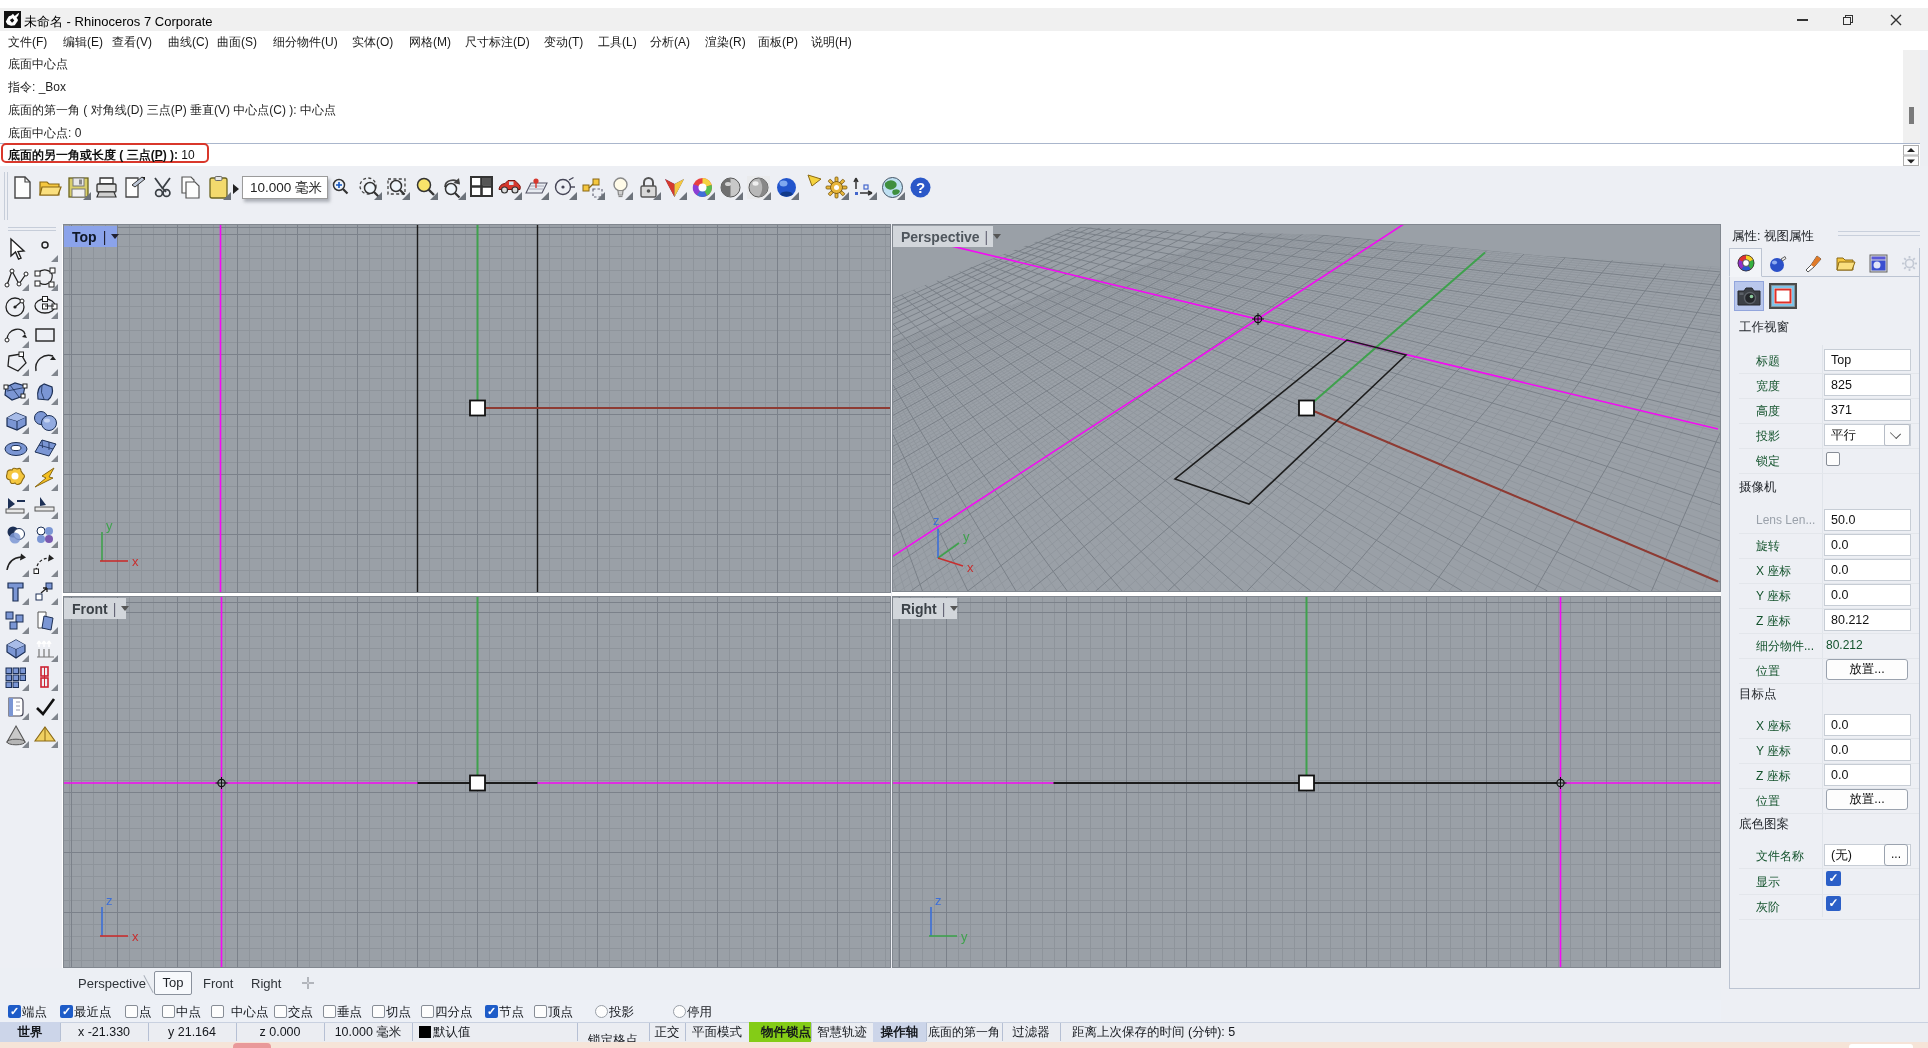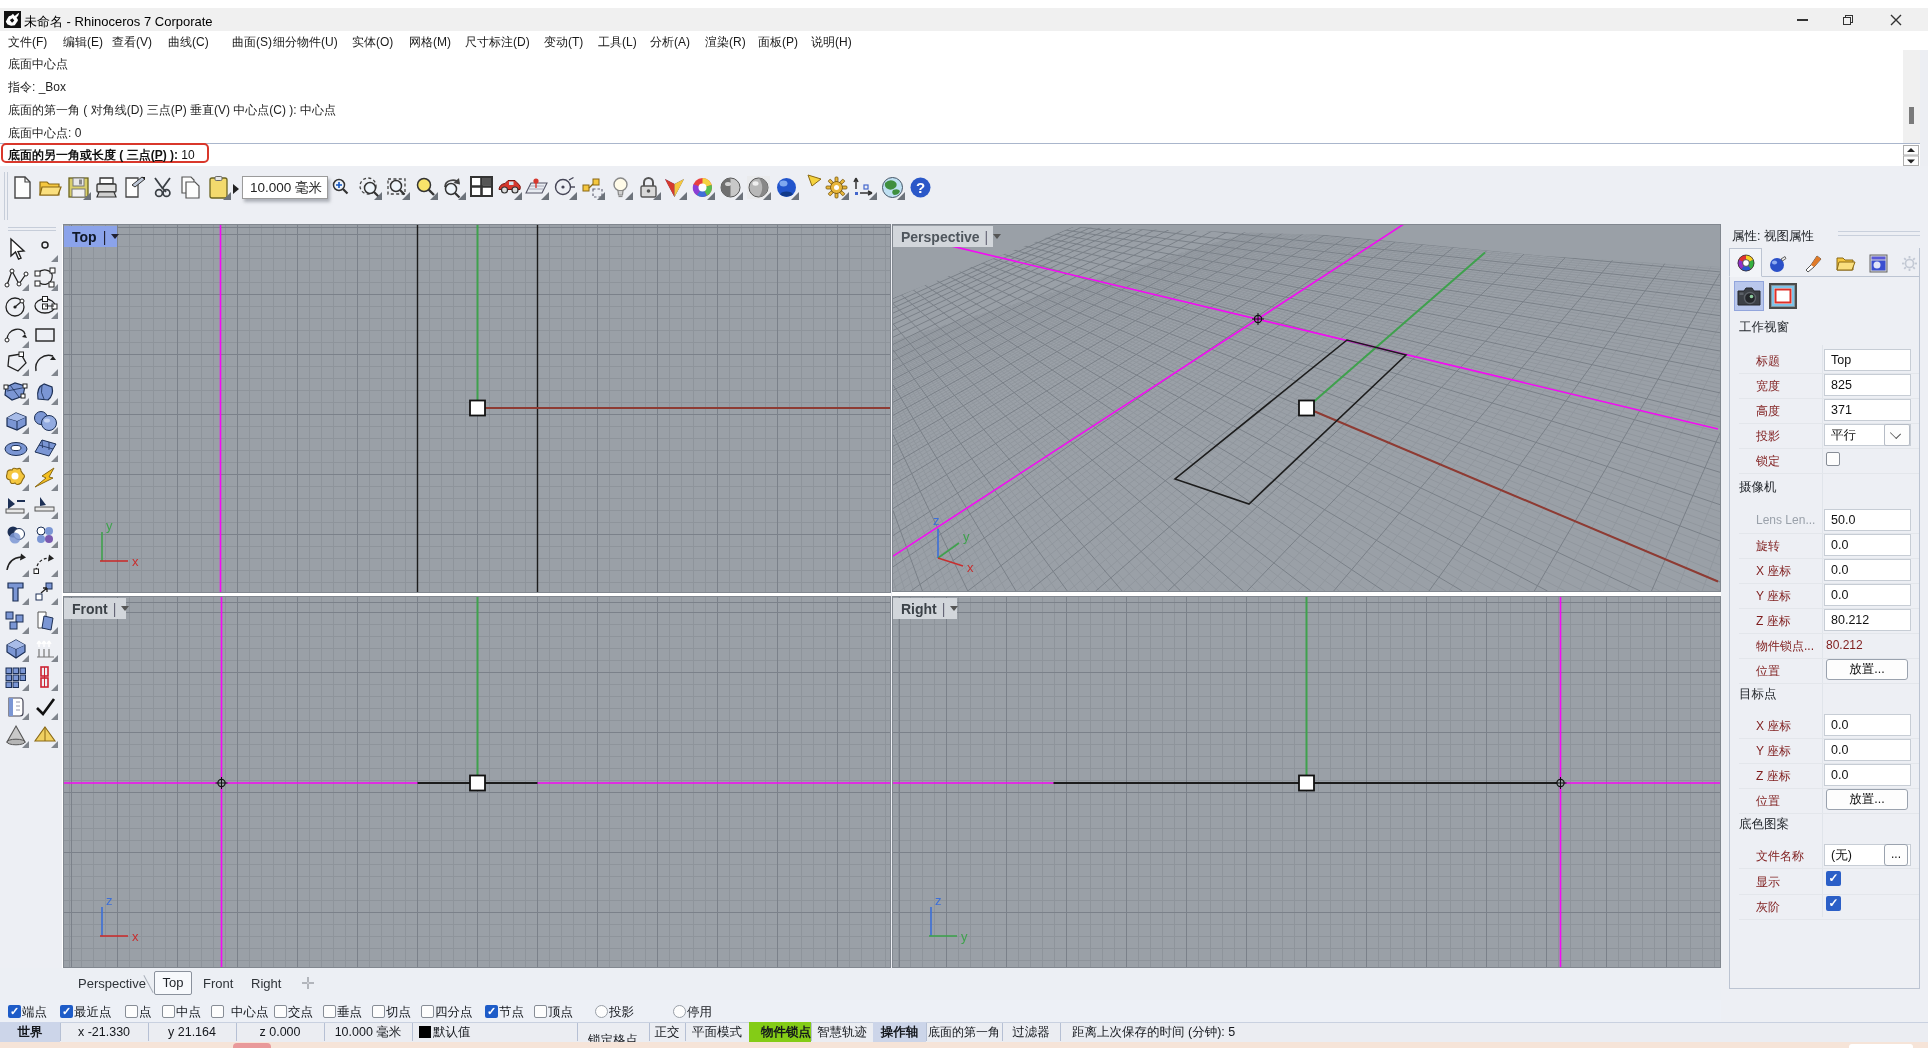--- a/index.html
+++ b/index.html
@@ -8,21 +8,21 @@
 .vplabel{position:absolute;height:21px;font-size:14px;font-weight:bold;display:flex;align-items:center}
 .vplabel .tri{width:0;height:0;border-left:4px solid transparent;border-right:4px solid transparent;margin-left:5px}
 .osl{position:absolute;top:1004px;font-size:12.5px;color:#15181d;white-space:nowrap}
 .cb{position:absolute;top:1005px;width:13px;height:13px;border-radius:2px}
 .cb.on{background:#1e5cc8;color:#fff;font-size:11px;line-height:13px;text-align:center;font-weight:bold}
 .cb.off{background:#fdfdfd;border:1px solid #878d96}
 .radio{position:absolute;top:1005px;width:13px;height:13px;border-radius:50%;background:#fdfdfd;border:1px solid #9aa0a8}
 .sbcell{position:absolute;top:1022px;height:28px;line-height:20px;font-size:12.5px;color:#14171c;text-align:center}
 .sbsep{position:absolute;top:1023px;height:18px;width:1px;background:#b6c0d4}
 .prow{position:absolute;left:1721px;width:199px;height:25px}
-.plabel{position:absolute;left:35px;top:5px;font-size:12px;color:#7f1d1d;white-space:nowrap}
+.plabel{position:absolute;left:35px;top:5px;font-size:12px;color:#14532d;white-space:nowrap}
 .pfield{position:absolute;left:103px;top:1px;width:87px;height:22px;background:#fff;border:1px solid #c7cdd5;font-size:12.5px;color:#111;line-height:20px;padding-left:6px}
 .psec{position:absolute;left:1739px;font-size:12.5px;color:#23272c;white-space:nowrap}
 .rowline{position:absolute;left:1739px;width:180px;height:1px;background:#e3e6eb}
 .menu{position:absolute;top:34px;font-size:12px;color:#1a1a1a;white-space:nowrap}
 .cmdline{position:absolute;left:8px;font-size:12px;color:#1f1f1f;white-space:nowrap}
 .ticon{position:absolute;top:175px;width:25px;height:25px}
 .licon{position:absolute;width:27px;height:27px}
 </style></head>
 <body>
 <div class="abs" style="left:0;top:0;width:1928px;height:8px;background:#fff"></div>
@@ -37,21 +37,21 @@
 <div class="abs" style="left:1845px;top:15px;width:8px;height:8px;border:1.3px solid #333;background:#f0f0f0"></div>
 <div class="abs" style="left:1843px;top:17px;width:8px;height:8px;border:1.3px solid #333;background:#f0f0f0"></div>
 <svg class="abs" style="left:1890px;top:14px" width="12" height="12" viewBox="0 0 12 12">
 <path d="M1 1 L11 11 M11 1 L1 11" stroke="#333" stroke-width="1.4"></path>
   </svg>
 <div class="abs" style="left:0;top:31px;width:1928px;height:19px;background:#fff"></div>
 <div class="menu" style="left:8px">文件(F)</div>
 <div class="menu" style="left:63px">编辑(E)</div>
 <div class="menu" style="left:112px">查看(V)</div>
 <div class="menu" style="left:168px">曲线(C)</div>
-<div class="menu" style="left:232px">曲面(S)</div>
+<div class="menu" style="left:217px">曲面(S)</div>
 <div class="menu" style="left:273px">细分物件(U)</div>
 <div class="menu" style="left:352px">实体(O)</div>
 <div class="menu" style="left:409px">网格(M)</div>
 <div class="menu" style="left:465px">尺寸标注(D)</div>
 <div class="menu" style="left:544px">变动(T)</div>
 <div class="menu" style="left:598px">工具(L)</div>
 <div class="menu" style="left:650px">分析(A)</div>
 <div class="menu" style="left:705px">渲染(R)</div>
 <div class="menu" style="left:758px">面板(P)</div>
 <div class="menu" style="left:811px">说明(H)</div>
@@ -1005,21 +1005,21 @@
     <div class="plabel" style="">Y 座标</div>
     <div class="pfield">0.0</div>
   </div>
 <div class="rowline" style="top:608px"></div>
 <div class="prow" style="top:608px">
     <div class="plabel" style="">Z 座标</div>
     <div class="pfield">80.212</div>
   </div>
 <div class="rowline" style="top:633px"></div>
 <div class="prow" style="top:633px">
-    <div class="plabel" style="">物件锁点...</div>
+    <div class="plabel" style="">细分物件...</div>
     <div class="plabel" style="left:105px;">80.212</div>
   </div>
 <div class="rowline" style="top:658px"></div>
 <div class="prow" style="top:658px">
     <div class="plabel" style="">位置</div>
   </div>
 <div class="rowline" style="top:683px"></div>
 <div class="abs" style="left:1826px;top:659px;width:82px;height:21px;background:#fdfdfd;border:1px solid #9aa2ae;border-radius:3px;font-size:12.5px;color:#111;text-align:center;line-height:19px">放置...</div>
 <div class="psec" style="top:686px">目标点</div>
 <div class="prow" style="top:713px">

